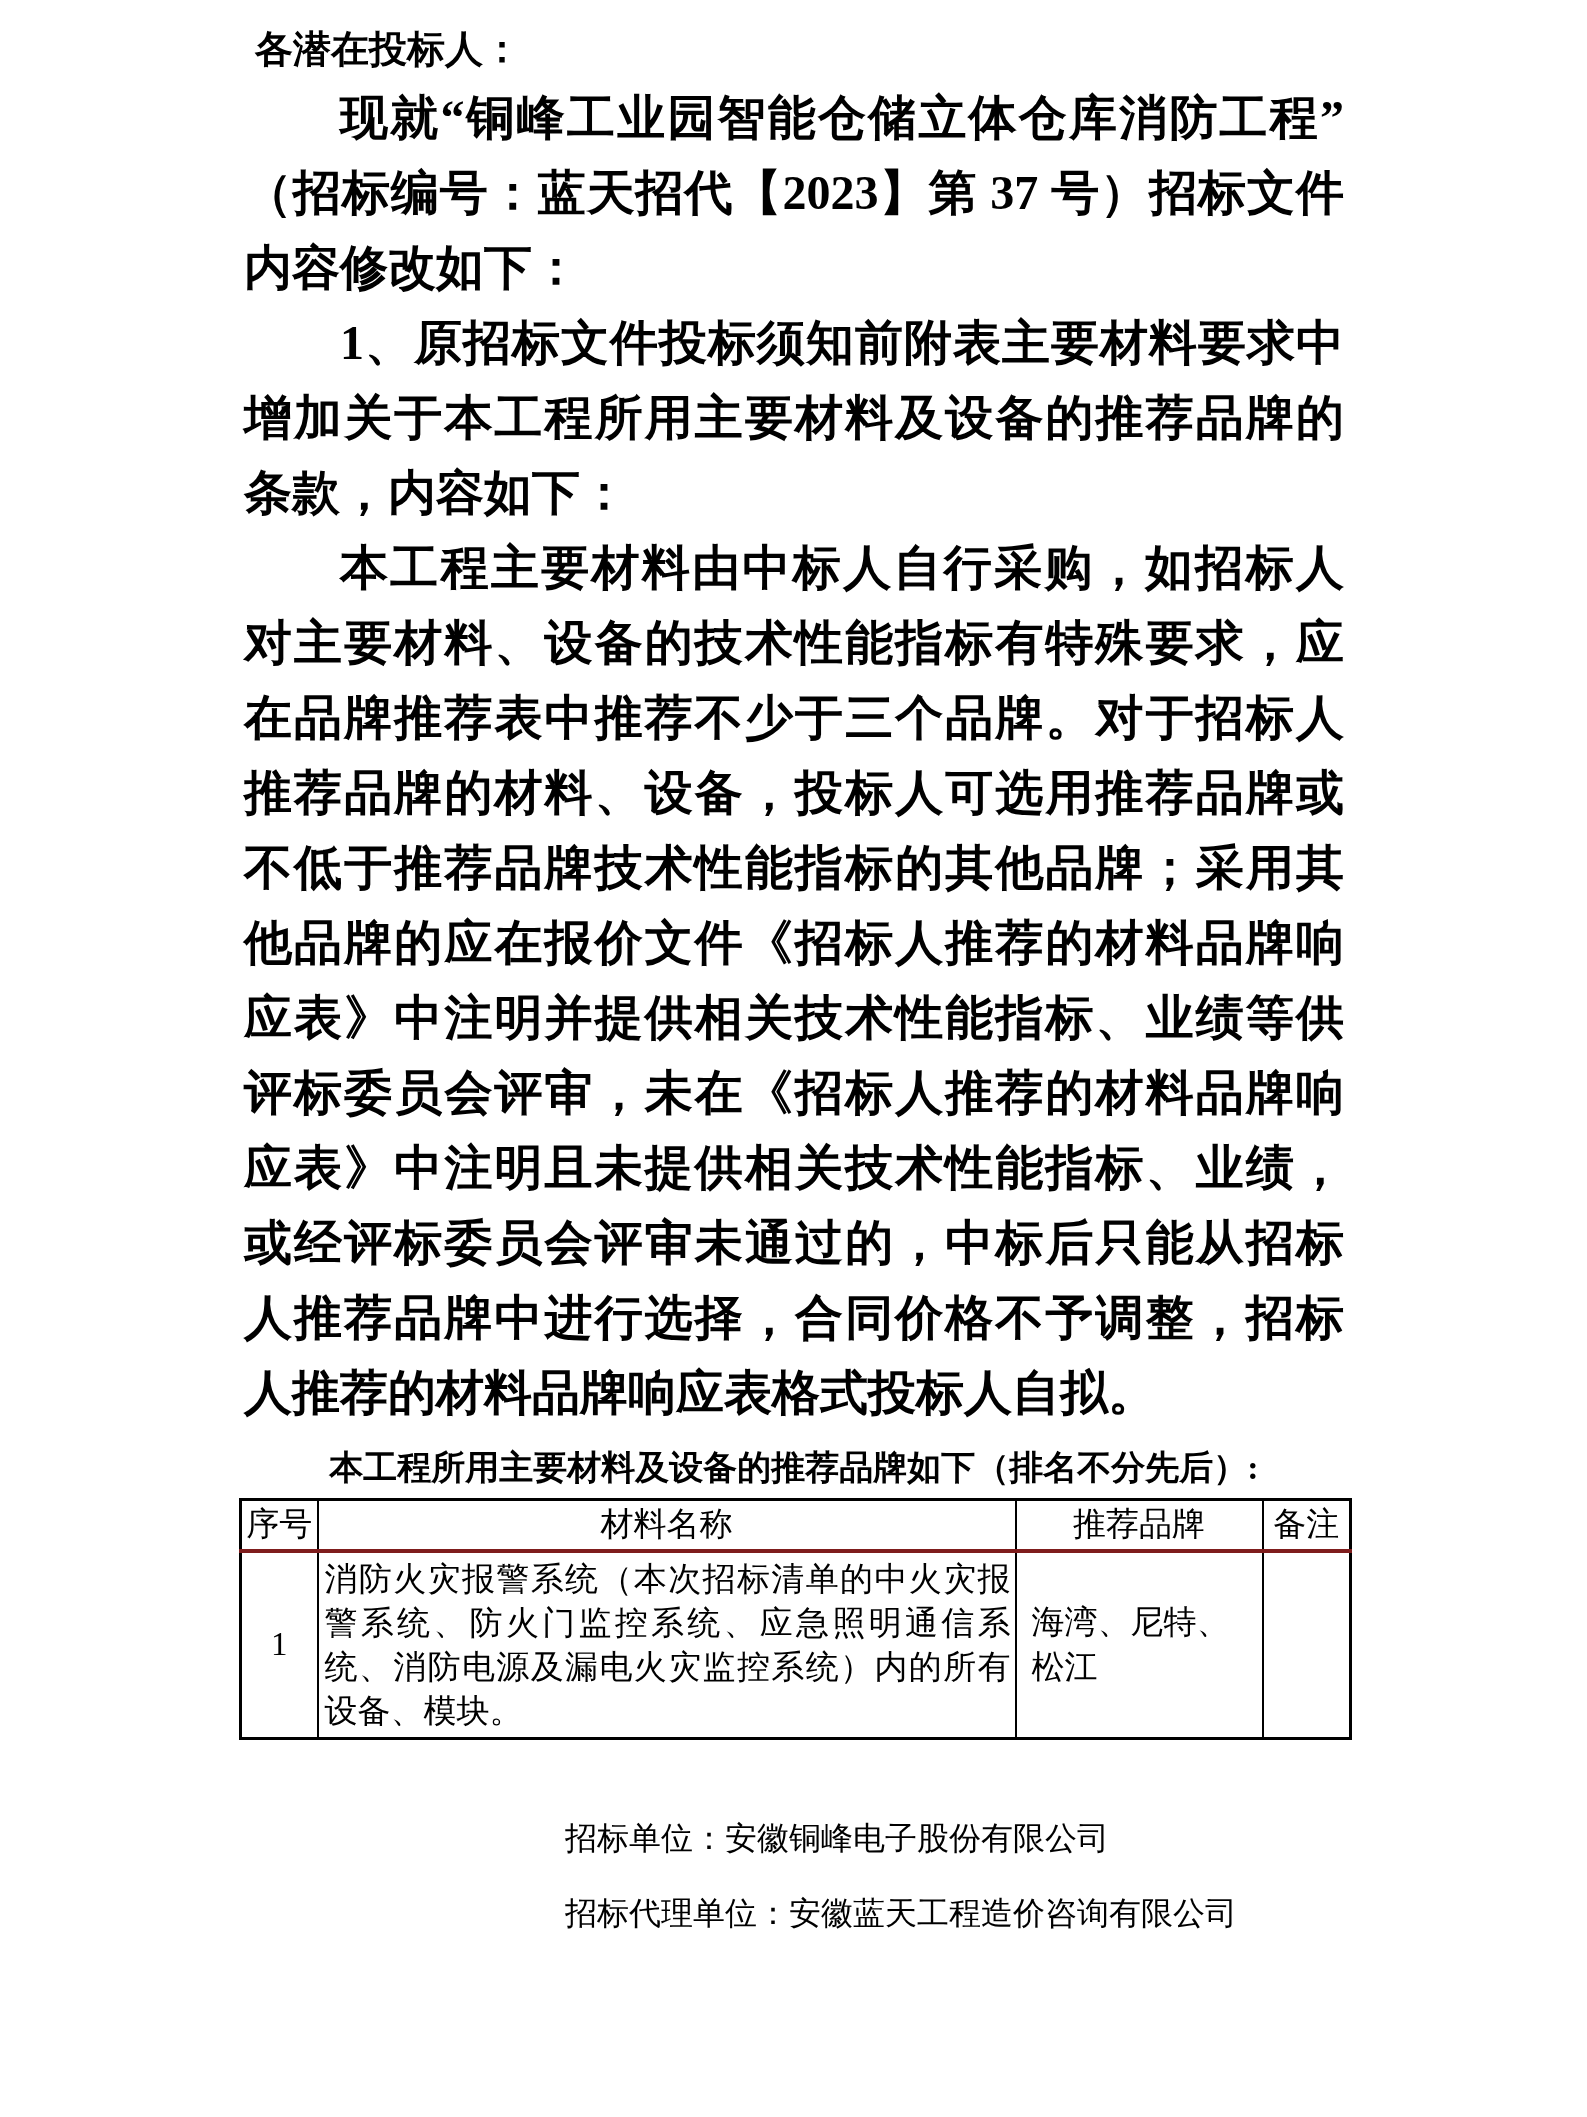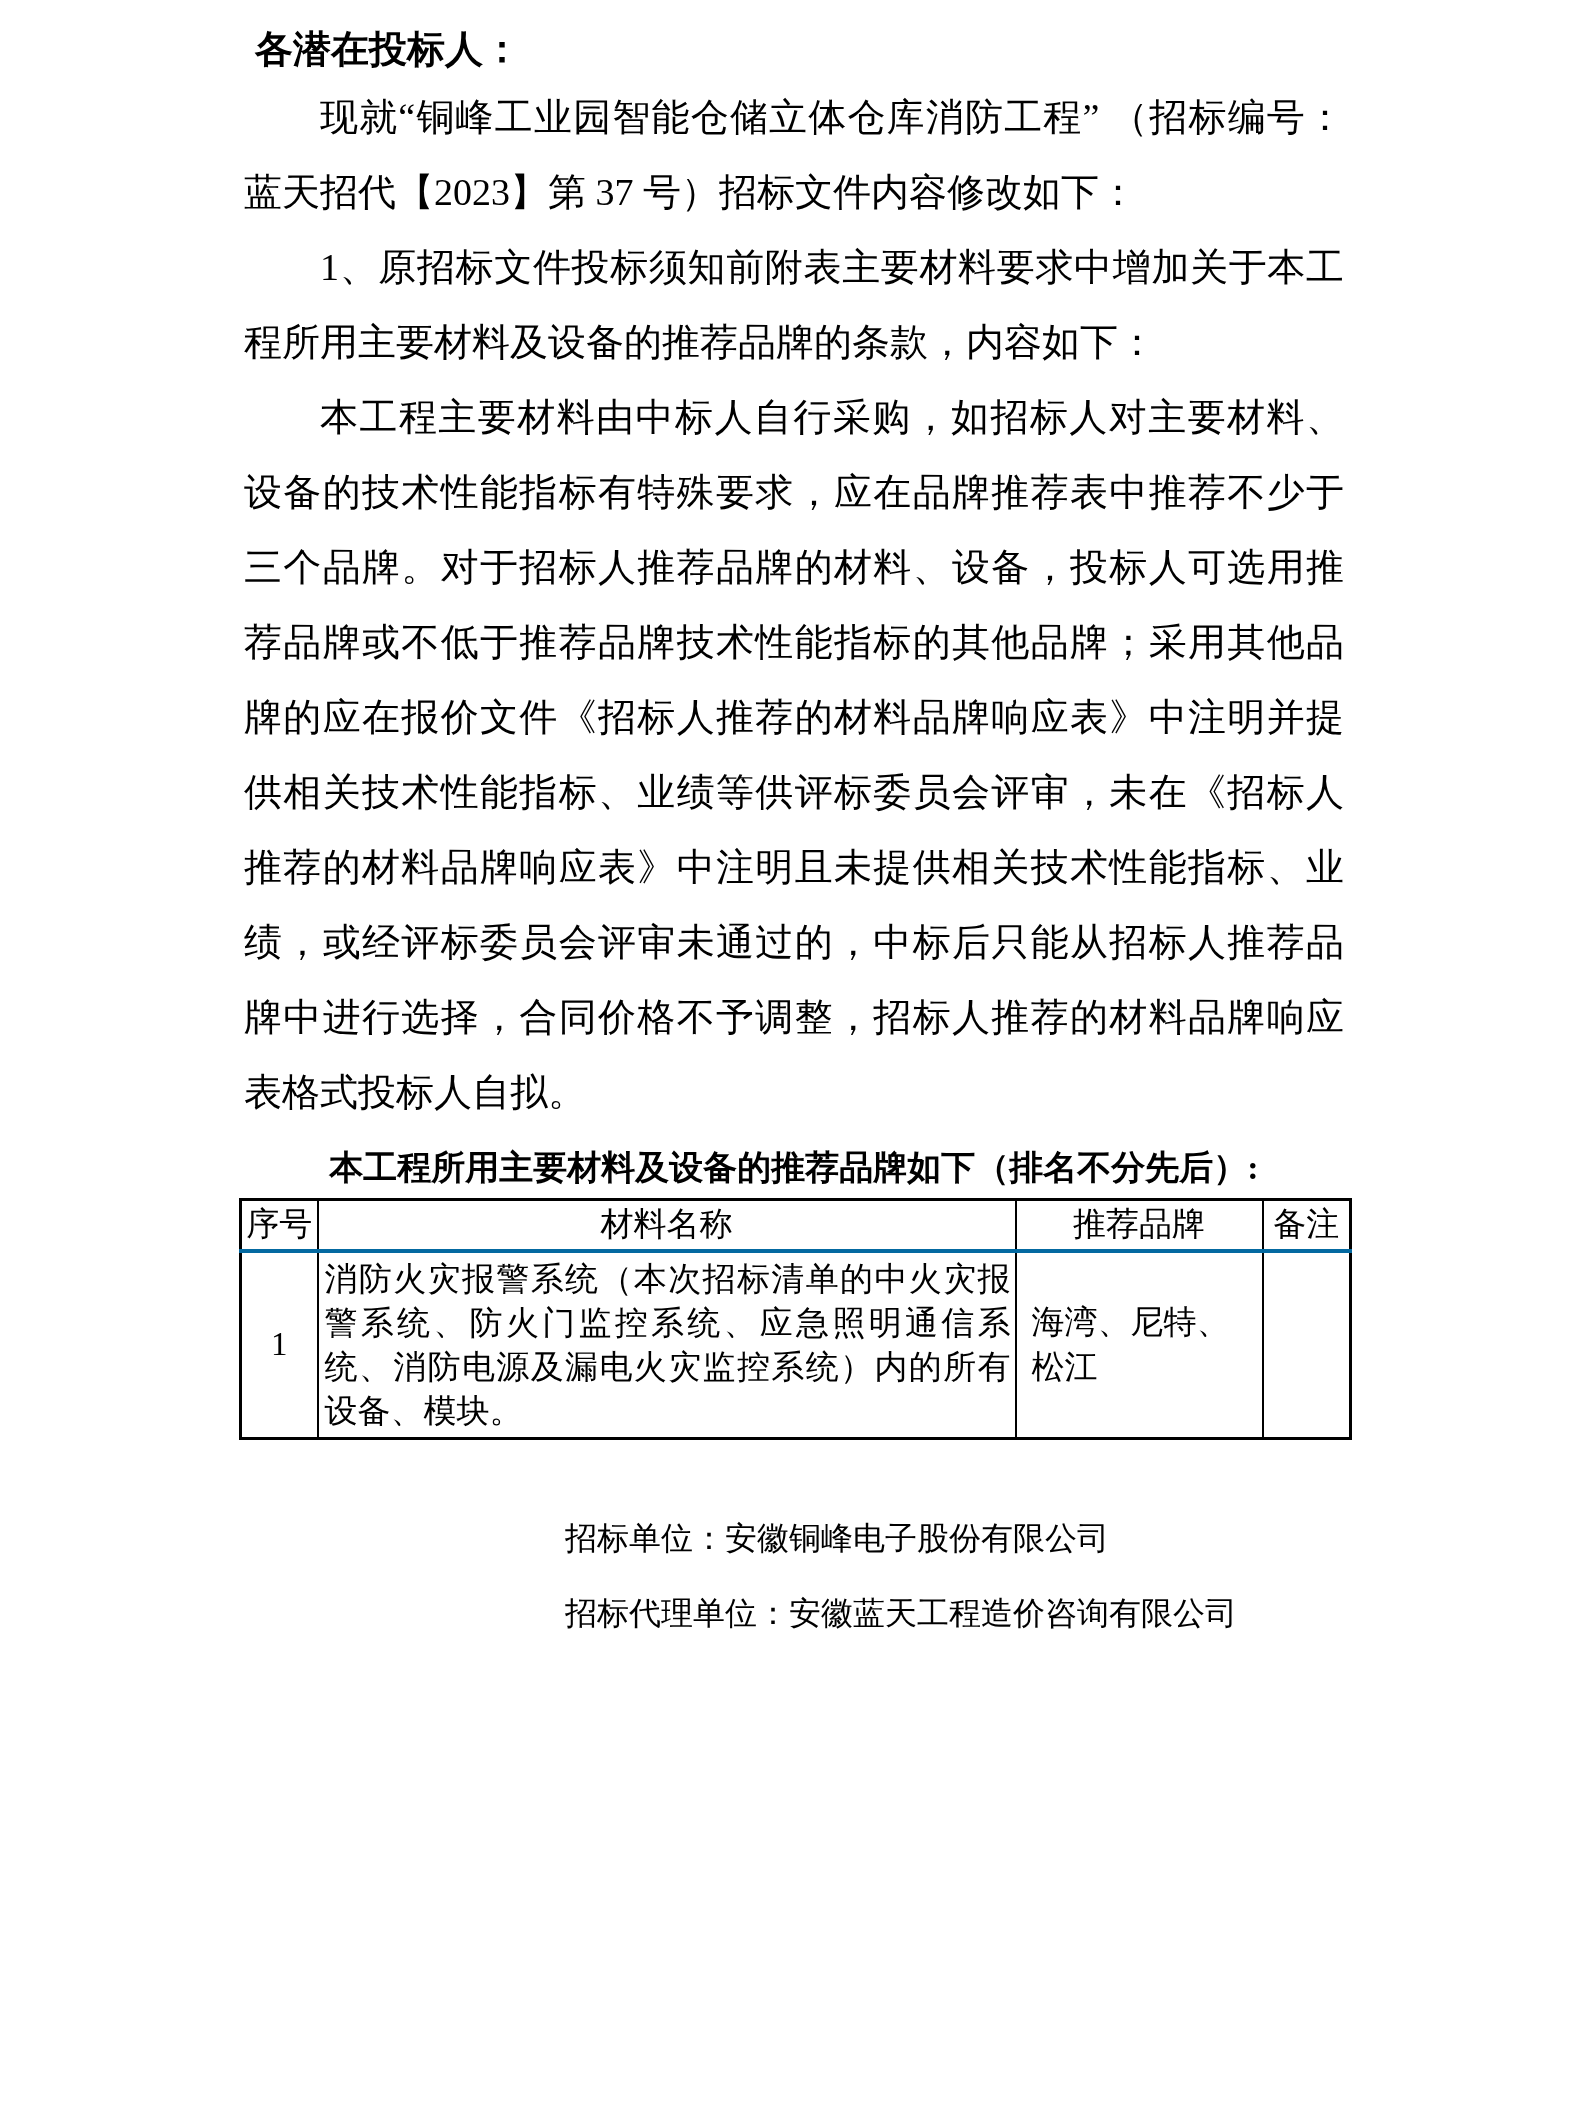--- a/index.html
+++ b/index.html
@@ -31,24 +31,25 @@
     letter-spacing: 1px;
   }
   .salutation {
     margin: 26px 0 0 11px;
     font-size: 38px;
     line-height: 46px;
     font-weight: bold;
   }
   .body-para {
     margin: 0;
-    font-size: 38px;
+    font-size: 48px;
     line-height: 75px;
     text-align: justify;
     text-indent: 2em;
+    font-weight: bold;
   }
   .body-para.first {
     margin-top: 8px;
   }
   .table-intro {
     margin: 16px 0 0 0;
     font-size: 34px;
     font-weight: bold;
     text-align: center;
     line-height: 44px;
@@ -66,21 +67,21 @@
     font-size: 33px;
     font-weight: normal;
     overflow: hidden;
   }
   table.brands thead tr {
     height: 51px;
   }
   table.brands thead th {
     text-align: center;
     vertical-align: middle;
-    border-bottom: 4px solid #0369a1;
+    border-bottom: 4px solid #7f1d1d;
   }
   table.brands tbody tr {
     height: 128px;
   }
   td.cell-seq {
     text-align: center;
     vertical-align: middle;
   }
   td.cell-material {
     line-height: 44px;

